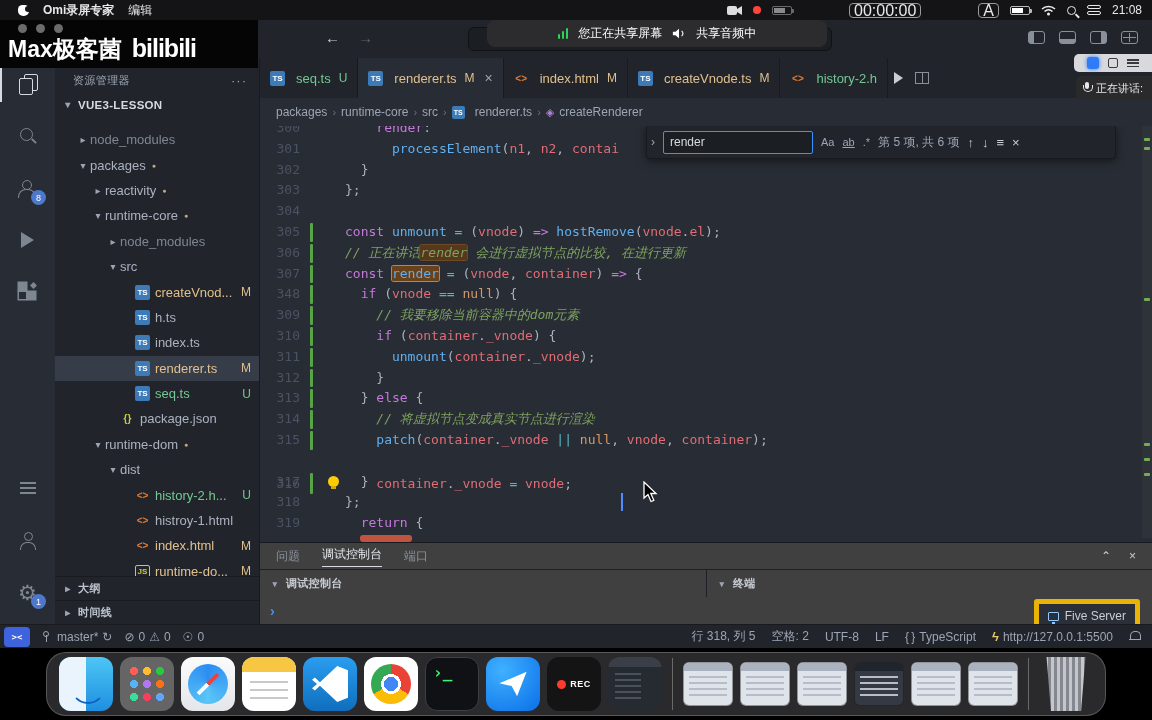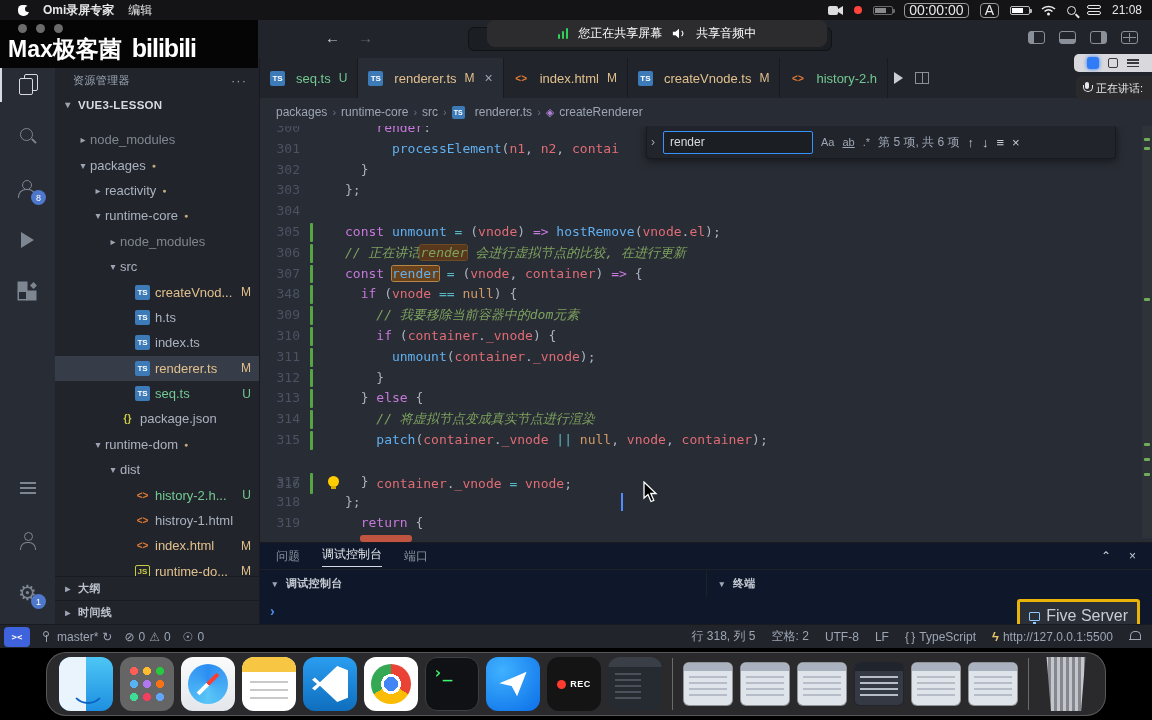--- a/index.html
+++ b/index.html
@@ -11,21 +11,21 @@
   .menubar{position:absolute;left:0;top:0;right:0;height:20px;background:#141416;color:#e8e8ea;
            display:flex;align-items:center;font-size:12px;padding:0 10px;z-index:20;}
   .mb-left{display:flex;align-items:center;gap:14px;padding-left:8px;}
   .apple{width:11px;height:12px;position:relative;}
   .apple::before{content:"";position:absolute;inset:1px 0 0 0;background:#fff;border-radius:40% 40% 46% 46%;}
   .apple::after{content:"";position:absolute;right:-2px;top:2px;width:6px;height:6px;border-radius:50%;background:#141416;}
   .mb-app{font-weight:bold;}
   .mb-right{margin-left:auto;display:flex;align-items:center;gap:11px;}
   .mb-ic{display:inline-flex;align-items:center;color:#ddd;}
   .redrec{width:8px;height:8px;border-radius:50%;background:#ff453a;}
-  .boxed{border:1px solid #9a9a9e;border-radius:4px;padding:0 4px;font-size:14px;line-height:13px;}
+  .boxed{border:1px solid #9a9a9e;border-radius:4px;padding:0 4px;font-size:16px;line-height:13px;margin-left:46px;}
   .batt{width:20px;height:9px;border:1px solid #bbb;border-radius:2px;position:relative;}
   .batt::before{content:"";position:absolute;left:1px;top:1px;bottom:1px;width:60%;background:#fff;}
   .batt::after{content:"";position:absolute;right:-3px;top:2px;width:2px;height:4px;background:#bbb;border-radius:0 1px 1px 0;}
   .batt.dim{opacity:.5}
   .mag{width:9px;height:9px;border:1.5px solid #e8e8ea;border-radius:50%;position:relative;}
   .mag::after{content:"";position:absolute;left:7px;top:8px;width:5px;height:1.5px;background:#e8e8ea;transform:rotate(45deg);}
   .cc{display:flex;flex-direction:column;gap:2px;}
   .cc span{width:14px;height:4px;border:1px solid #e8e8ea;border-radius:2px;}
 
   
@@ -154,32 +154,32 @@
          gap:8px;padding:0 8px 0 4px;z-index:6;}
   .findw .grip{color:#9da5b4;font-size:12px;}
   .find-input{width:150px;height:23px;background:#1b1e23;border:1px solid #3794ff;border-radius:2px;color:#d7dae0;
               font-size:12px;padding:0 6px;font-family:"Liberation Sans",sans-serif;outline:none;}
   .ftoggle{color:#9da5b4;font-size:11px;}
   .ftoggle.word{text-decoration:underline;}
   .fresults{color:#9da5b4;font-size:12px;white-space:nowrap;}
   .ficon{color:#c9ced6;font-size:13px;}
 
   
-  .panel{position:absolute;left:260px;top:542px;right:0;height:82px;background:#0f172a;border-top:1px solid #181a1f;z-index:1;}
+  .panel{position:absolute;left:260px;top:542px;right:0;height:82px;background:#404040;border-top:1px solid #181a1f;z-index:1;}
   .panel-tabs{height:26px;display:flex;align-items:center;gap:22px;padding-left:16px;font-size:12px;color:#8a919d;}
   .ptab.active{color:#e4e7ec;border-bottom:1px solid #d7dae0;padding-bottom:3px;}
   .panel-acts{margin-left:auto;display:flex;gap:18px;padding-right:16px;color:#c9ced6;font-size:12px;}
   .panel-secs{height:28px;display:flex;border-top:1px solid #1d2025;}
   .psec{width:50%;display:flex;align-items:center;padding-left:8px;color:#c7ccd4;font-size:11px;font-weight:bold;letter-spacing:.3px;gap:4px;}
   .psec + .psec{border-left:1px solid #1d2025;}
   .psec .chev{font-size:9px;color:#9da5b4;}
   .panel-bottom{height:28px;display:flex;align-items:center;position:relative;}
   .prompt{color:#4f8ce8;font-size:14px;font-weight:bold;margin-left:10px;}
   .fiveserver{position:absolute;right:12px;top:2px;height:34px;display:flex;align-items:center;gap:6px;background:#2b3038;
-              border:3px solid #eab308;border-radius:3px;padding:0 9px;color:#c8ccd4;font-size:16px;}
+              border:5px solid #eab308;border-radius:3px;padding:0 9px;color:#c8ccd4;font-size:12px;}
   .fs-ico{width:11px;height:9px;border:1px solid #8fc7ff;border-radius:1px;position:relative;}
   .fs-ico::after{content:"";position:absolute;left:3px;top:9px;width:3px;height:2px;background:#8fc7ff;}
 
   
   .statusbar{position:absolute;left:0;top:624px;right:0;height:24px;background:#21252b;border-top:1px solid #181a1f;
              display:flex;align-items:center;color:#9da5b4;font-size:12px;z-index:2;}
   .sb-left{display:flex;align-items:center;gap:12px;padding-left:4px;}
   .sb-right{margin-left:auto;display:flex;align-items:center;gap:16px;padding-right:12px;}
   .sb-remote{width:26px;height:20px;border-radius:4px;background:#3e63dd;color:#fff;display:flex;align-items:center;
              justify-content:center;font:bold 9px "DejaVu Sans Mono",monospace;}

